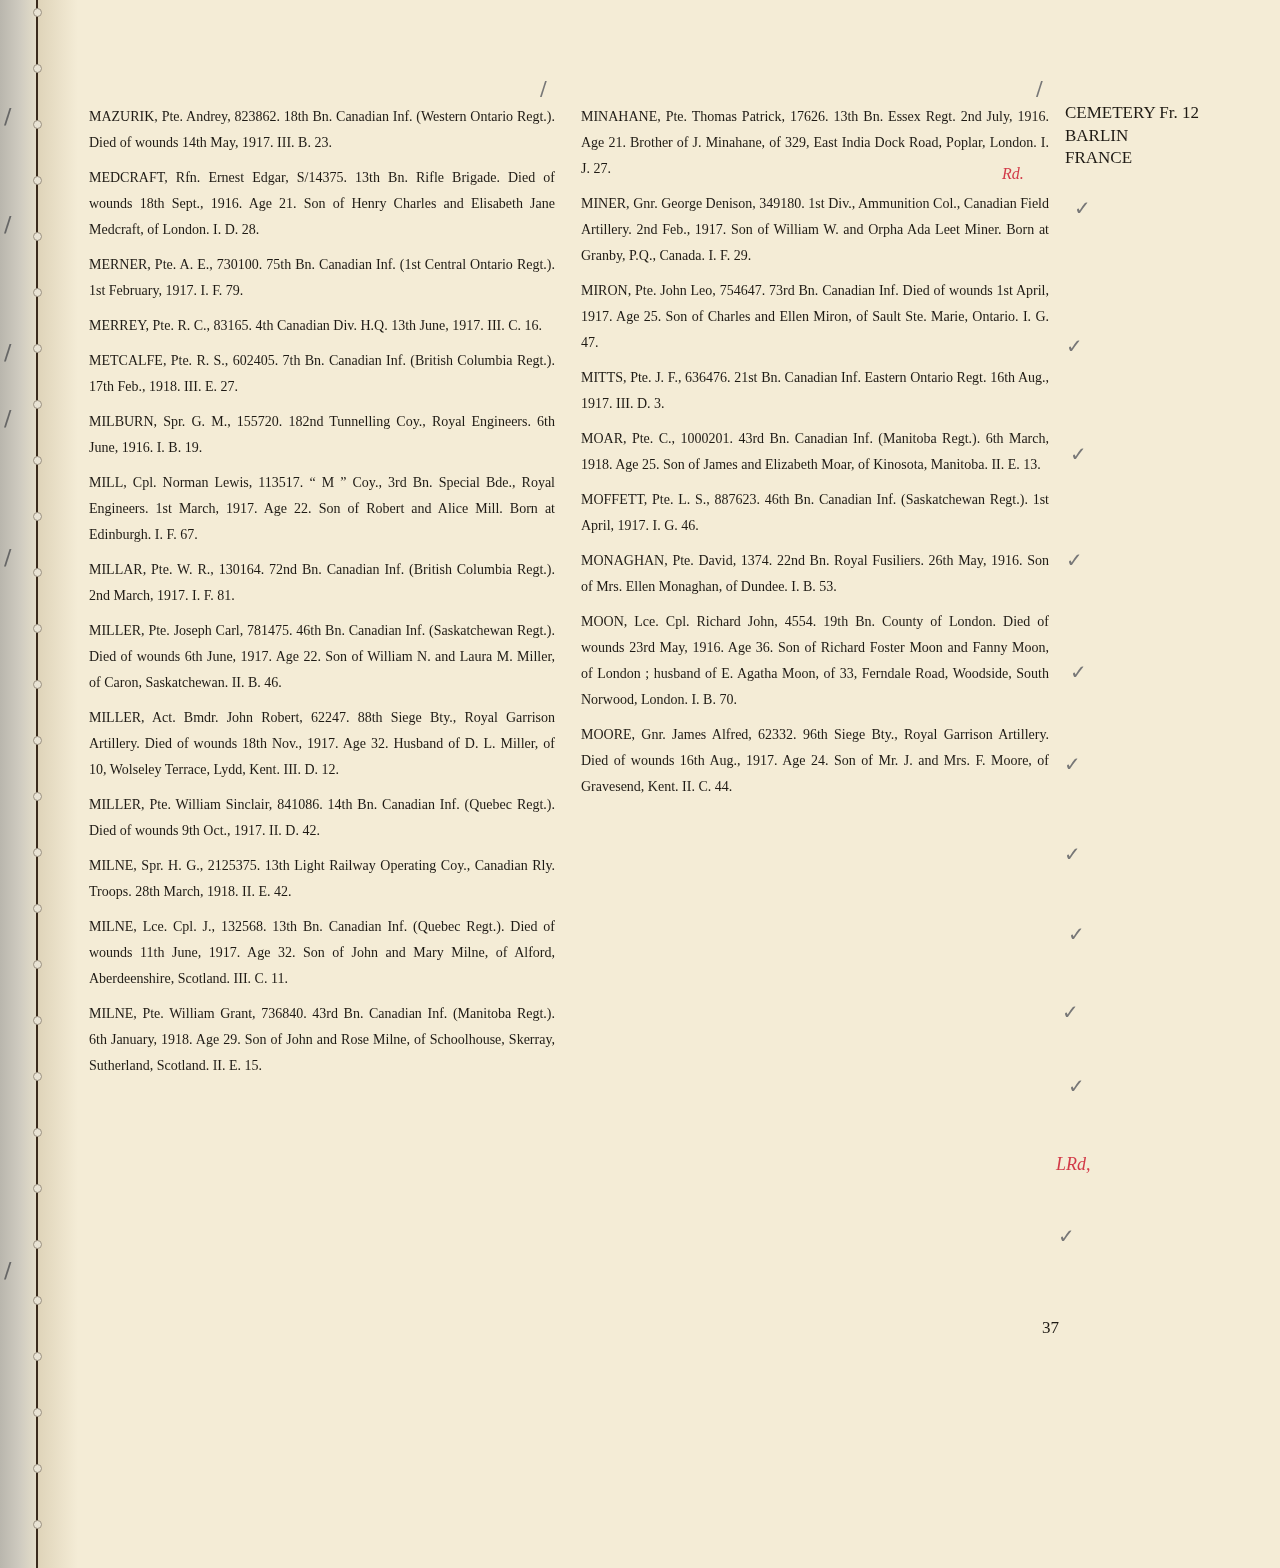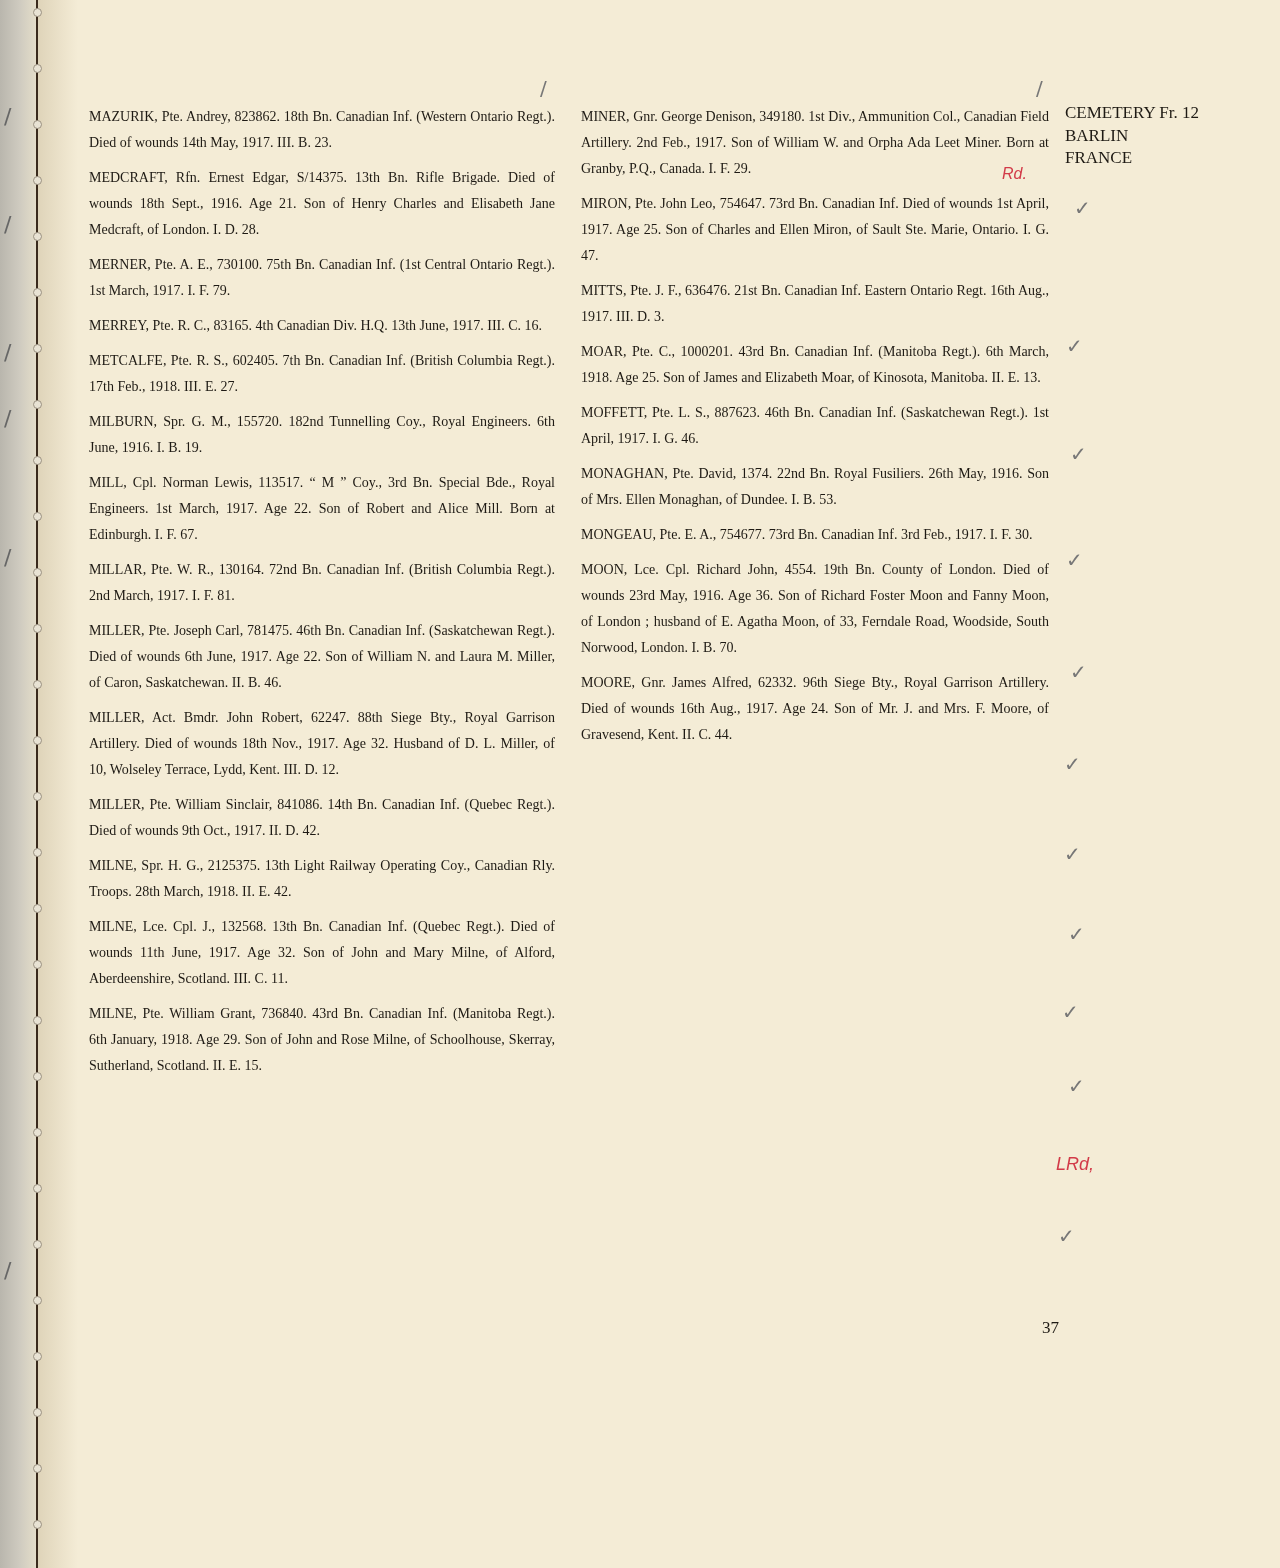--- a/index.html
+++ b/index.html
@@ -40,21 +40,21 @@
   }
   .cemetery div { white-space: nowrap; }
   .page-number {
     position: absolute; left: 1010px; top: 1318px; font-size: 17px; margin-left: 32px;
   }
   .tick {
     position: absolute; color: #777; font-family: "DejaVu Sans", sans-serif;
     font-size: 20px; transform: rotate(0deg);
   }
   .annot-rd {
-    position: absolute; font-family: Liberation Sans, sans-serif; font-style: italic;
+    position: absolute; font-family: Liberation Serif, serif; font-style: italic;
     color: #d23a48; font-size: 16px;
   }
   .margin-tick {
     position: absolute; color: #666; font-family: "DejaVu Sans", sans-serif; font-size: 22px;
   }
 </style>
 </head>
 <body>
 
 <div class="spine"></div>
@@ -99,21 +99,21 @@
 <div class="margin-tick" style="left:4px;top:1258px;">/</div>
 
 <div class="column col-left" id="col-left">
     <div class="entry">
       <span class="entry-text">MAZURIK, Pte. Andrey, 823862. 18th Bn. Canadian Inf. (Western Ontario Regt.). Died of wounds 14th May, 1917. III. B. 23.</span>
     </div>
     <div class="entry">
       <span class="entry-text">MEDCRAFT, Rfn. Ernest Edgar, S/14375. 13th Bn. Rifle Brigade. Died of wounds 18th Sept., 1916. Age 21. Son of Henry Charles and Elisabeth Jane Medcraft, of London. I. D. 28.</span>
     </div>
     <div class="entry">
-      <span class="entry-text">MERNER, Pte. A. E., 730100. 75th Bn. Canadian Inf. (1st Central Ontario Regt.). 1st March, 1917. I. F. 79.</span>
+      <span class="entry-text">MERNER, Pte. A. E., 730100. 75th Bn. Canadian Inf. (1st Central Ontario Regt.). 1st February, 1917. I. F. 79.</span>
     </div>
     <div class="entry">
       <span class="entry-text">MERREY, Pte. R. C., 83165. 4th Canadian Div. H.Q. 13th June, 1917. III. C. 16.</span>
     </div>
     <div class="entry">
       <span class="entry-text">METCALFE, Pte. R. S., 602405. 7th Bn. Canadian Inf. (British Columbia Regt.). 17th Feb., 1918. III. E. 27.</span>
     </div>
     <div class="entry">
       <span class="entry-text">MILBURN, Spr. G. M., 155720. 182nd Tunnelling Coy., Royal Engineers. 6th June, 1916. I. B. 19.</span>
     </div>
@@ -137,39 +137,39 @@
     </div>
     <div class="entry">
       <span class="entry-text">MILNE, Lce. Cpl. J., 132568. 13th Bn. Canadian Inf. (Quebec Regt.). Died of wounds 11th June, 1917. Age 32. Son of John and Mary Milne, of Alford, Aberdeenshire, Scotland. III. C. 11.</span>
     </div>
     <div class="entry">
       <span class="entry-text">MILNE, Pte. William Grant, 736840. 43rd Bn. Canadian Inf. (Manitoba Regt.). 6th January, 1918. Age 29. Son of John and Rose Milne, of Schoolhouse, Skerray, Sutherland, Scotland. II. E. 15.</span>
     </div>
   </div>
 <div class="column col-right" id="col-right">
     <div class="entry">
+      <span class="entry-text">MINAHANE, Pte. Thomas Patrick, 17626. 13th Bn. Essex Regt. 2nd July, 1916. Age 21. Brother of J. Minahane, of 329, East India Dock Road, Poplar, London. I. J. 27.</span>
+    </div>
+    <div class="entry">
       <span class="entry-text">MINER, Gnr. George Denison, 349180. 1st Div., Ammunition Col., Canadian Field Artillery. 2nd Feb., 1917. Son of William W. and Orpha Ada Leet Miner. Born at Granby, P.Q., Canada. I. F. 29.</span>
     </div>
     <div class="entry">
       <span class="entry-text">MIRON, Pte. John Leo, 754647. 73rd Bn. Canadian Inf. Died of wounds 1st April, 1917. Age 25. Son of Charles and Ellen Miron, of Sault Ste. Marie, Ontario. I. G. 47.</span>
     </div>
     <div class="entry">
       <span class="entry-text">MITTS, Pte. J. F., 636476. 21st Bn. Canadian Inf. Eastern Ontario Regt. 16th Aug., 1917. III. D. 3.</span>
     </div>
     <div class="entry">
       <span class="entry-text">MOAR, Pte. C., 1000201. 43rd Bn. Canadian Inf. (Manitoba Regt.). 6th March, 1918. Age 25. Son of James and Elizabeth Moar, of Kinosota, Manitoba. II. E. 13.</span>
     </div>
     <div class="entry">
       <span class="entry-text">MOFFETT, Pte. L. S., 887623. 46th Bn. Canadian Inf. (Saskatchewan Regt.). 1st April, 1917. I. G. 46.</span>
     </div>
     <div class="entry">
       <span class="entry-text">MONAGHAN, Pte. David, 1374. 22nd Bn. Royal Fusiliers. 26th May, 1916. Son of Mrs. Ellen Monaghan, of Dundee. I. B. 53.</span>
-    </div>
-    <div class="entry">
-      <span class="entry-text">MONGEAU, Pte. E. A., 754677. 73rd Bn. Canadian Inf. 3rd Feb., 1917. I. F. 30.</span>
     </div>
     <div class="entry">
       <span class="entry-text">MOON, Lce. Cpl. Richard John, 4554. 19th Bn. County of London. Died of wounds 23rd May, 1916. Age 36. Son of Richard Foster Moon and Fanny Moon, of London ; husband of E. Agatha Moon, of 33, Ferndale Road, Woodside, South Norwood, London. I. B. 70.</span>
     </div>
     <div class="entry">
       <span class="entry-text">MOORE, Gnr. James Alfred, 62332. 96th Siege Bty., Royal Garrison Artillery. Died of wounds 16th Aug., 1917. Age 24. Son of Mr. J. and Mrs. F. Moore, of Gravesend, Kent. II. C. 44.</span>
     </div>
   </div>
 
 <div class="cemetery">

